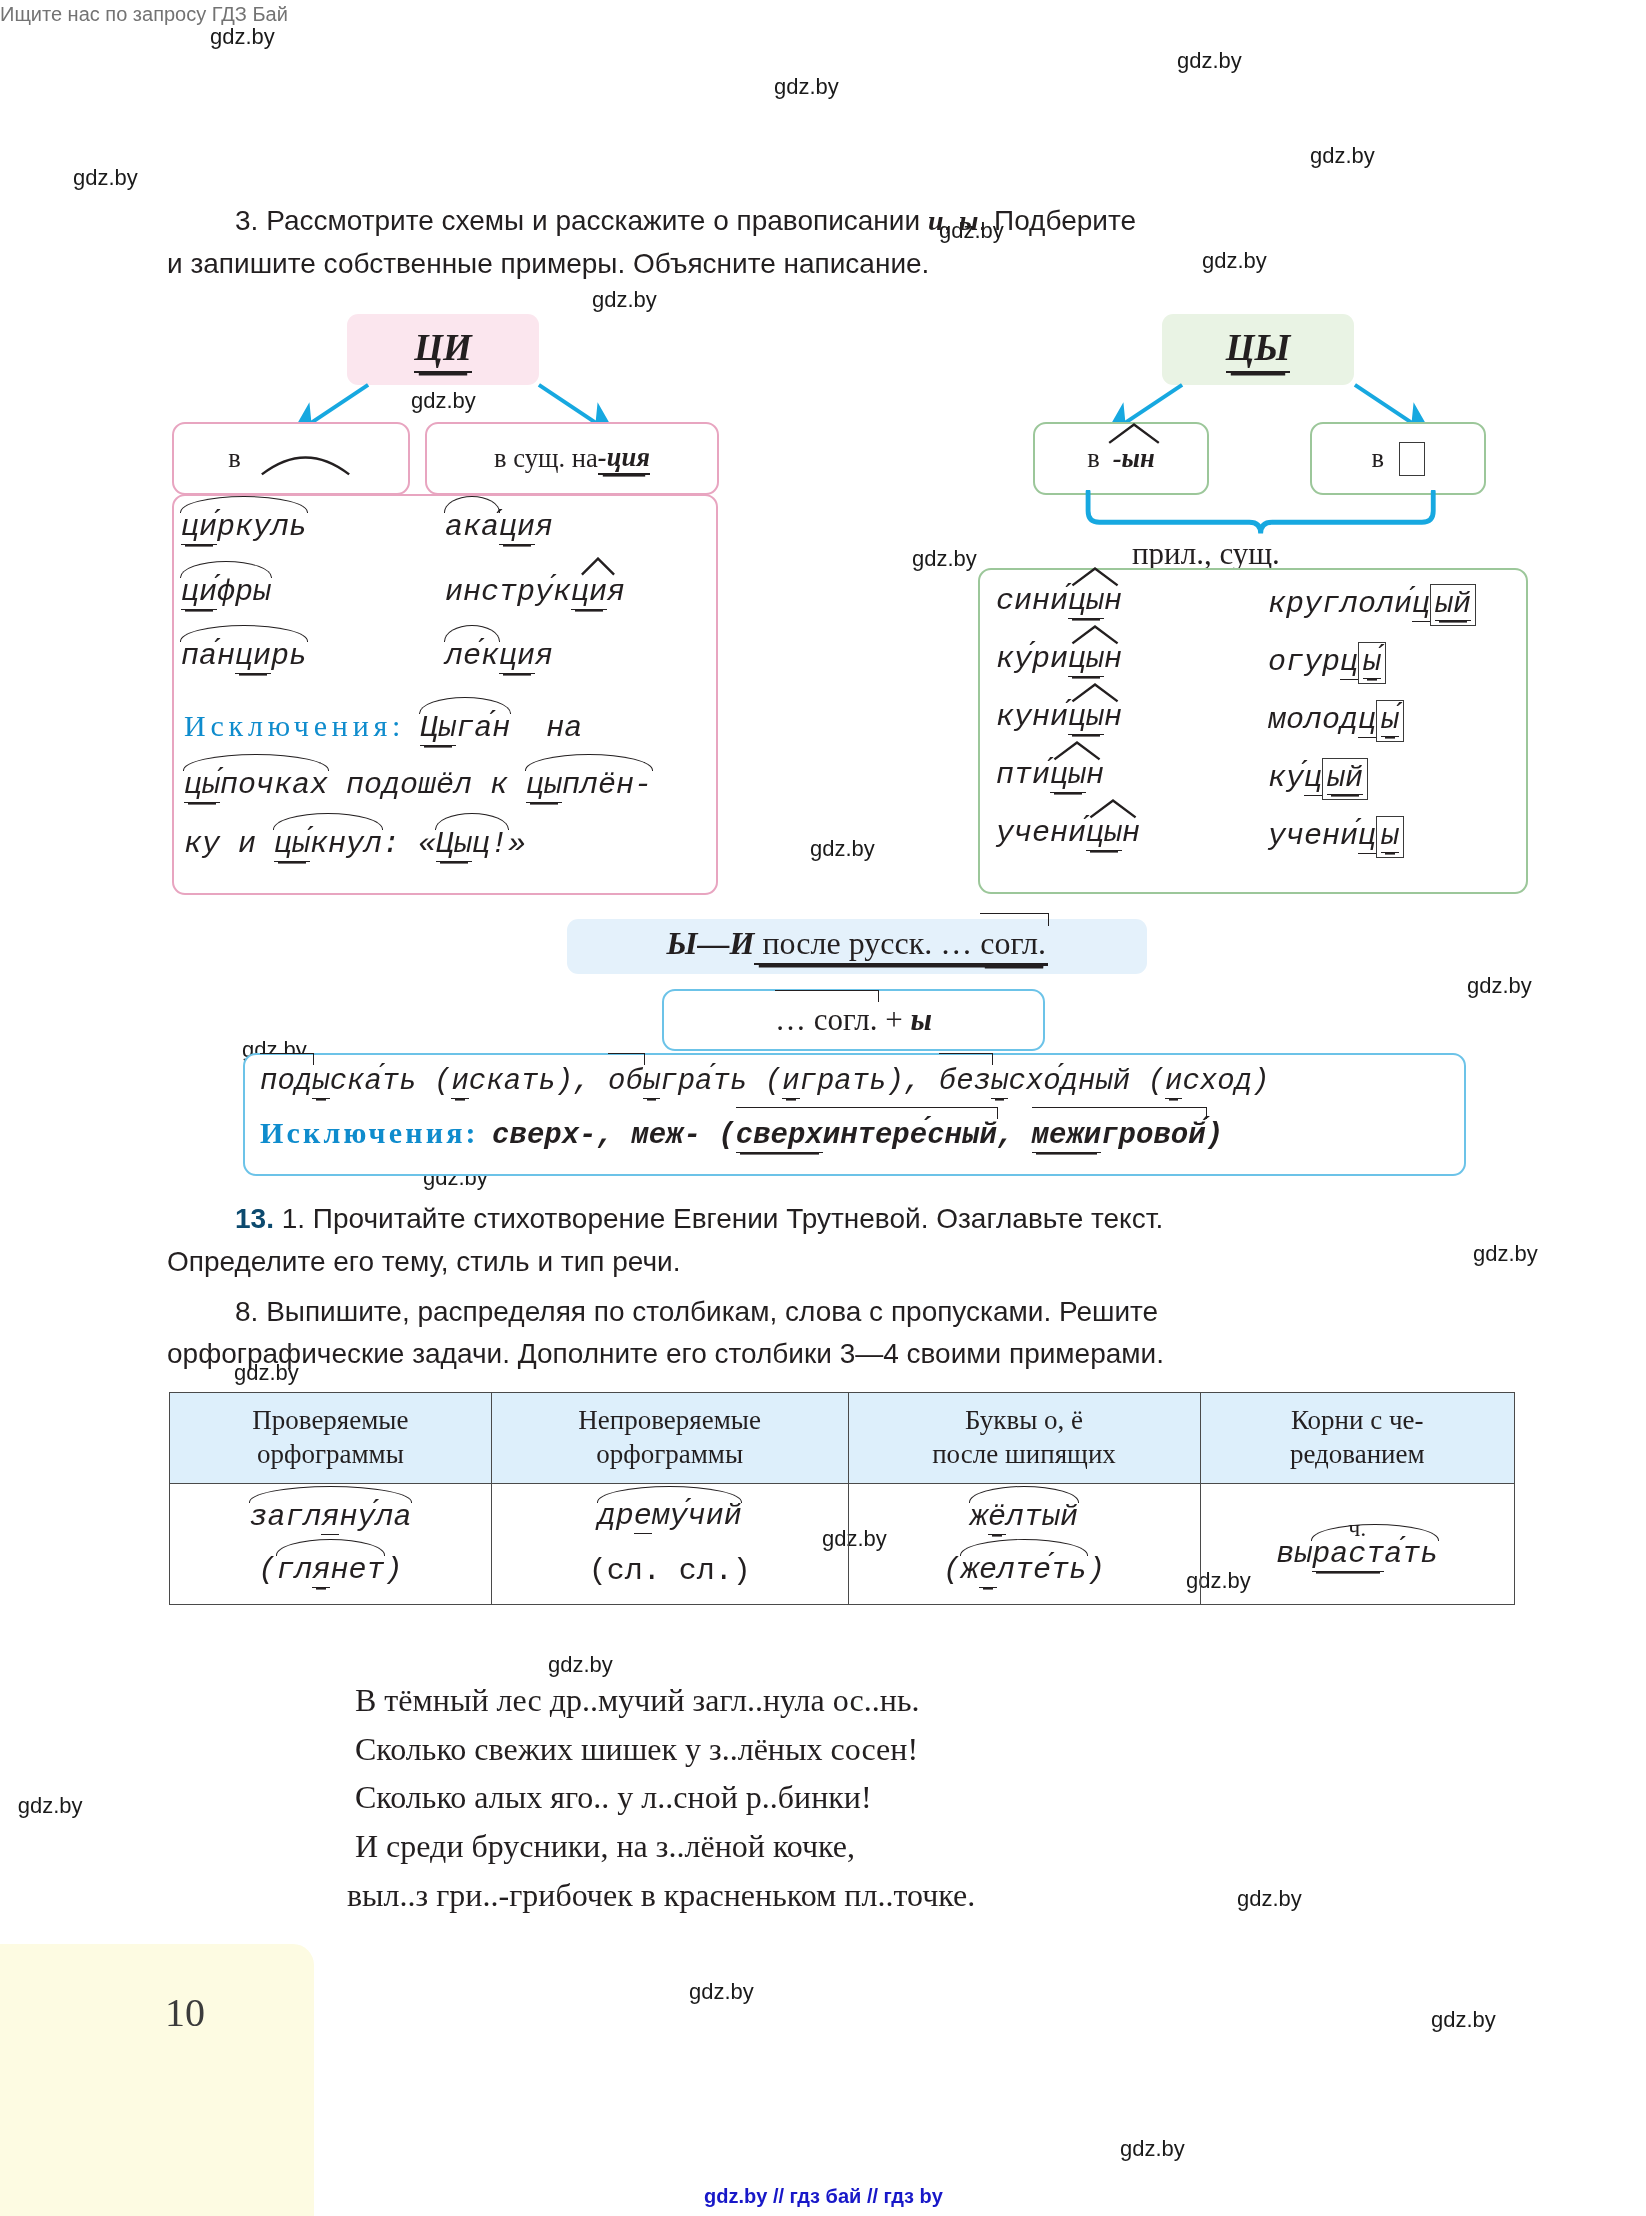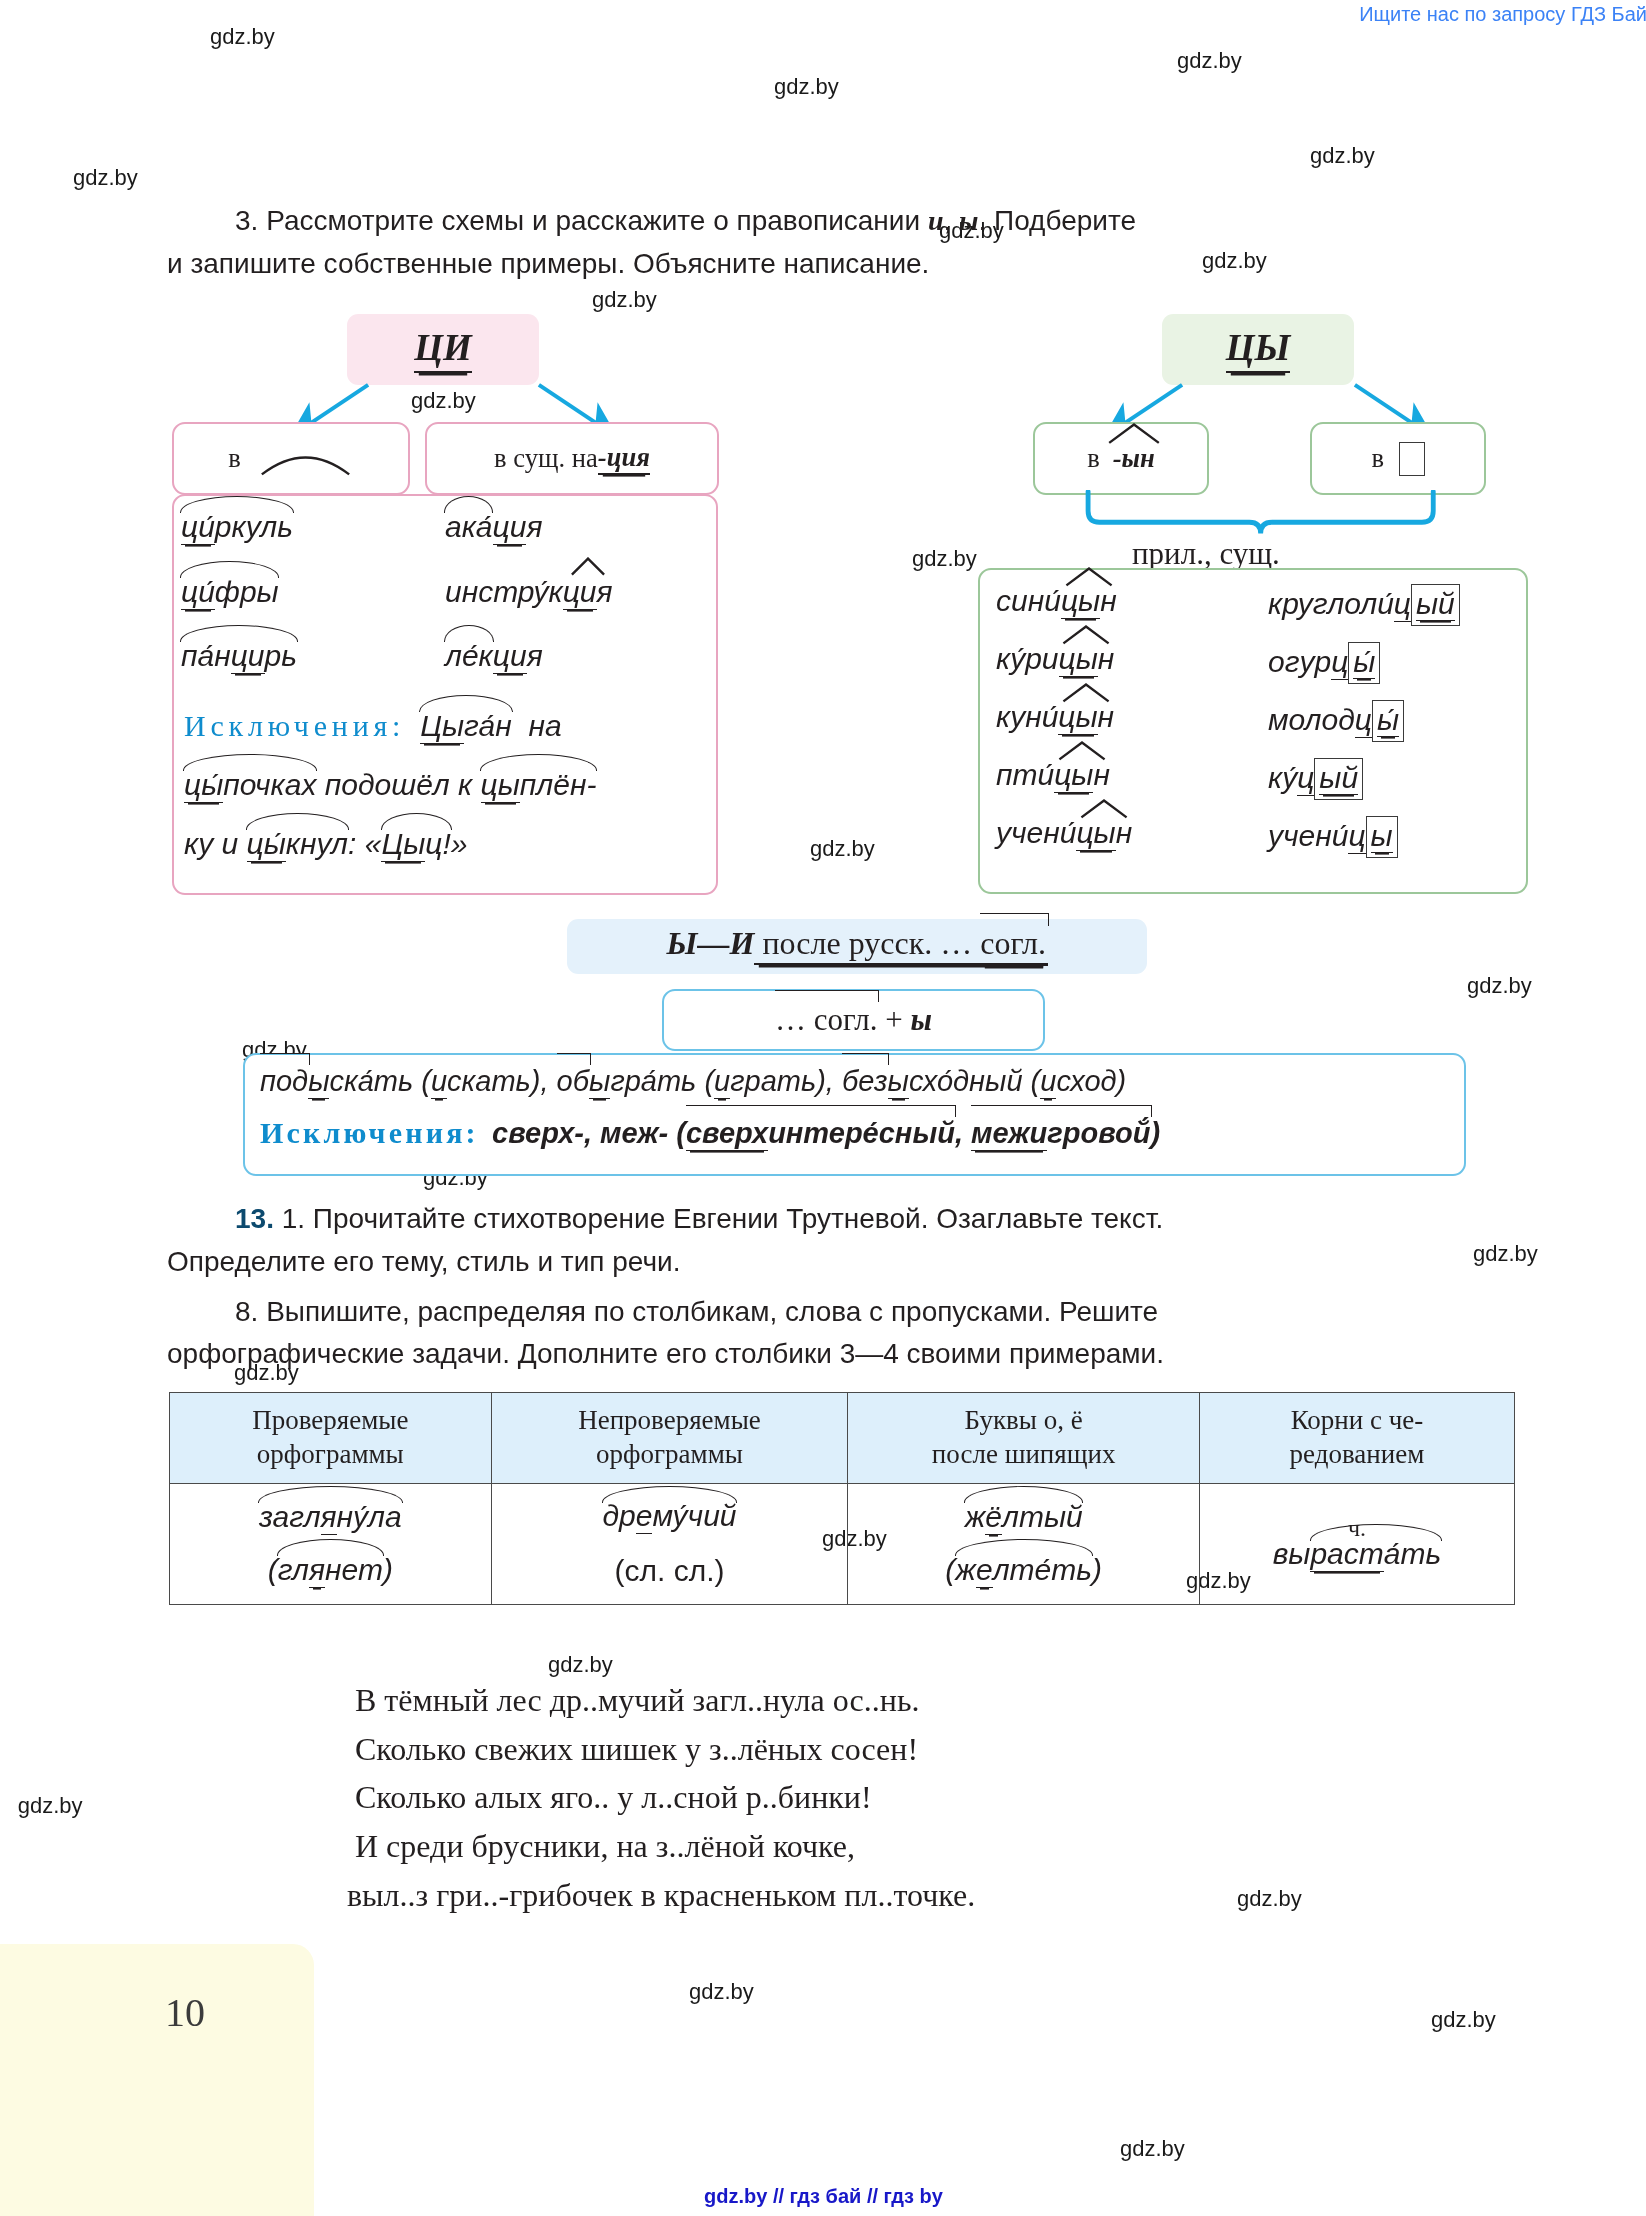--- a/index.html
+++ b/index.html
@@ -3,22 +3,22 @@
 <meta charset="utf-8">
 <style>
   html,body{margin:0;padding:0;background:#ffffff;}
   body{width:1647px;height:2216px;position:relative;overflow:hidden;
        font-family:"Liberation Sans",sans-serif;color:#231f20;}
 
   
   .wm{position:absolute;color:#1a1a1a;font-family:"Liberation Sans",sans-serif;
       font-size:22px;white-space:nowrap;pointer-events:none;}
 
-  .topbanner{position:absolute;left:0;top:3.2px;width:100%;text-align:right;
-             color:#3b82f6;font-size:20px;font-family:"Liberation Sans",sans-serif;}
+  .topbanner{position:absolute;left:0;top:3.2px;width:100%;text-align:left;
+             color:#737373;font-size:20px;font-family:"Liberation Sans",sans-serif;}
 
   .footlinks{position:absolute;left:0;bottom:8px;width:100%;text-align:center;
              color:#1818c8;font-size:20px;font-weight:bold;}
 
   
   .pagecorner{position:absolute;left:0;top:1944px;width:314px;height:272px;
               background:#fdfbe2;border-top-right-radius:21px;}
   .pagenum{position:absolute;left:165px;top:1989px;font-family:"Liberation Serif",serif;
            font-size:40px;color:#3b3b3b;}
 
@@ -37,21 +37,21 @@
 
   .nodebox{position:absolute;border-radius:13px;display:flex;align-items:center;
            justify-content:center;font-family:"Liberation Serif",serif;font-size:26.6px;}
   .nodebox .lit{font-style:italic;font-weight:bold;}
 
   .listbox{position:absolute;border-radius:13px;}
 
   .arrow{position:absolute;}
 
   
-  .w{font-family:Liberation Sans, sans-serif;font-style:italic;font-size:30px;
+  .w{font-family:Liberation Mono, monospace;font-style:italic;font-size:30px;
      white-space:nowrap;position:relative;display:inline-block;text-align:right;}
   .root{position:relative;display:inline-block;}
   .root::before{content:"";position:absolute;left:-0.8px;right:-0.8px;top:-13.7px;height:16px;
      border:1.6px solid #231f20;border-bottom:none;
      border-radius:52% 52% 0 0 / 100% 100% 0 0;}
   .caret{position:relative;display:inline-block;}
   .caret>svg{position:absolute;left:50%;transform:translateX(-50%);top:-18.5px;}
   .orf{display:inline-block;border-bottom:1.6px solid #231f20;
        box-shadow:0 5.6px 0 -4px #231f20;padding-bottom:0px;}
   .u1{display:inline-block;border-bottom:1.6px solid #231f20;}

